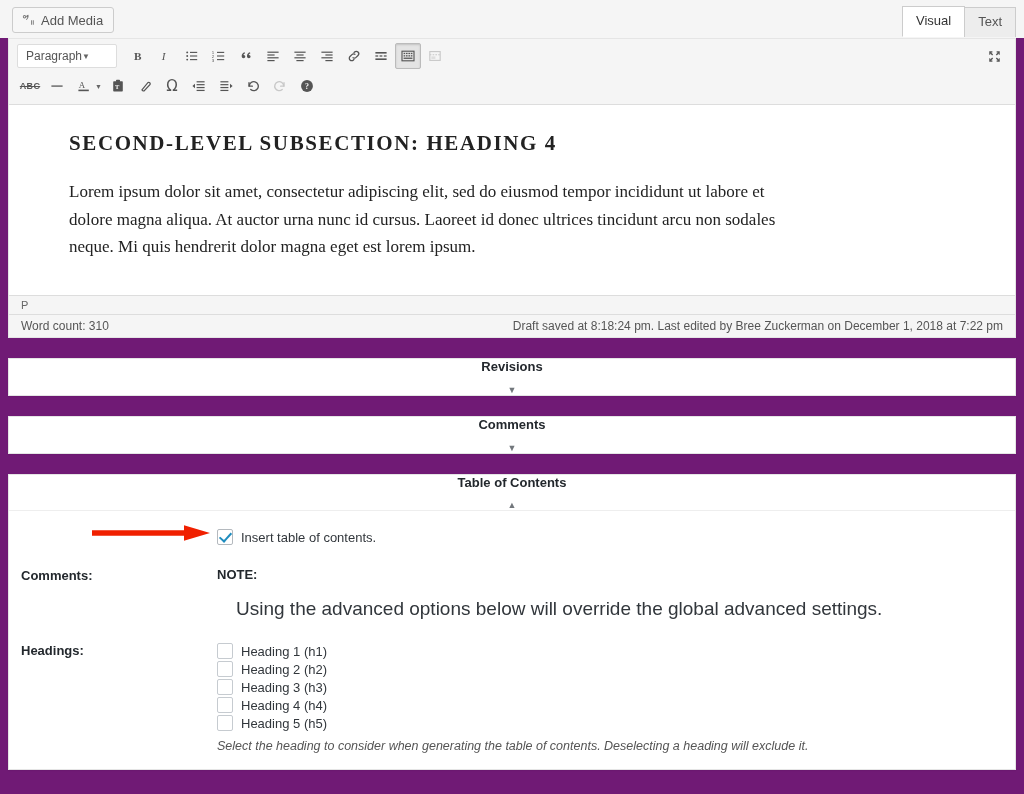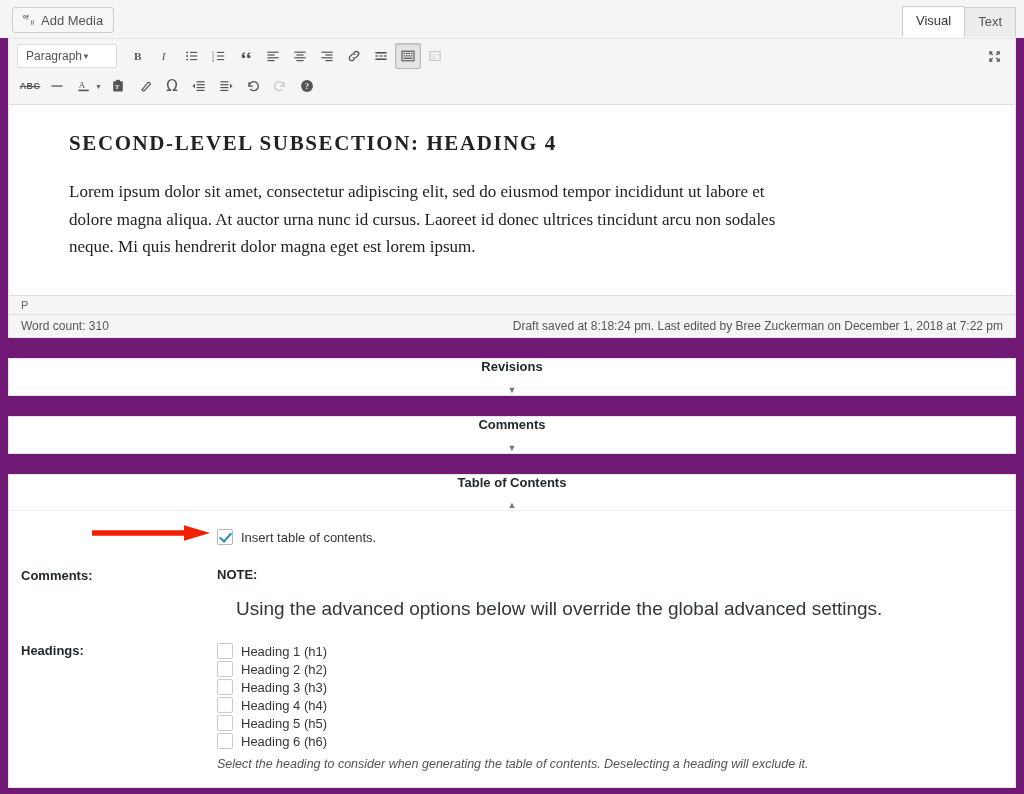--- a/index.html
+++ b/index.html
@@ -469,24 +469,20 @@
                 <span class="cblabel">Heading 3 (h3)</span>
               </div>
               <div class="hitem">
                 <div class="cb light"></div>
                 <span class="cblabel">Heading 4 (h4)</span>
               </div>
               <div class="hitem">
                 <div class="cb light"></div>
                 <span class="cblabel">Heading 5 (h5)</span>
               </div>
-              <div class="hitem">
-                <div class="cb light"></div>
-                <span class="cblabel">Heading 6 (h6)</span>
-              </div>
             </div>
           <div class="hdesc">Select the heading to consider when generating the table of contents. Deselecting a heading will exclude it.</div>
         </div>
       </div>
 
     </div>
   </div>
 
   <svg class="arrow" viewBox="0 0 118 20">
     <path id="arrow-path" d="M0 7.2h92V2.2L118 10 92 17.8v-5H0z" fill="#f02000"></path>

